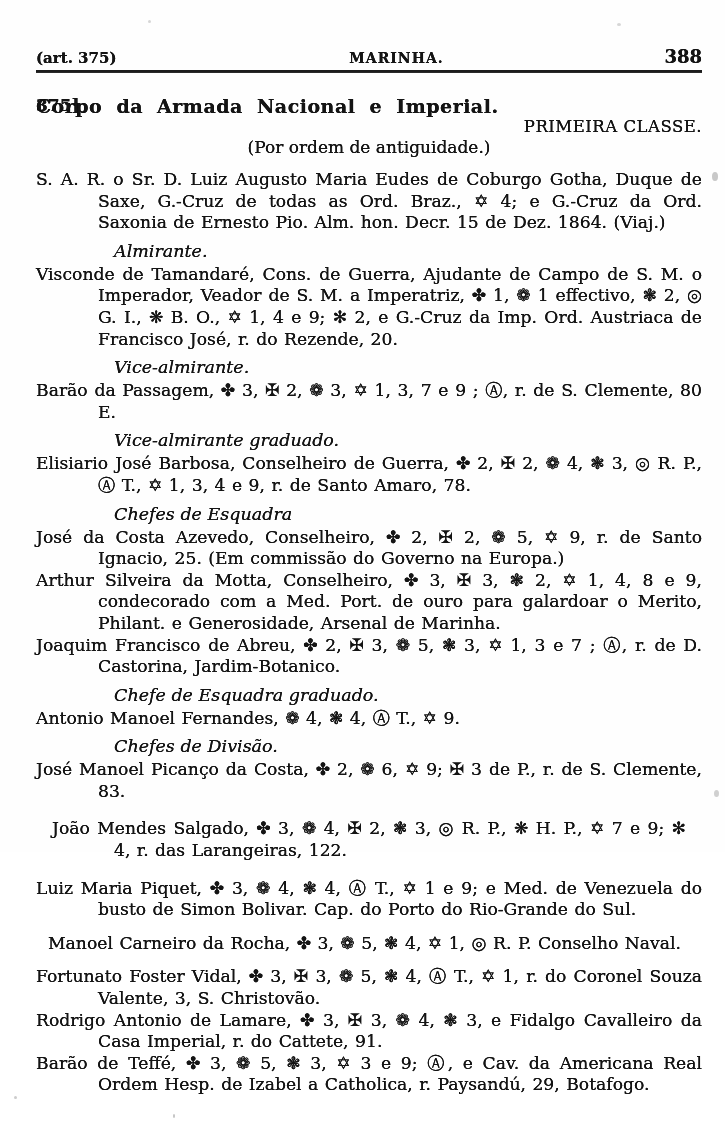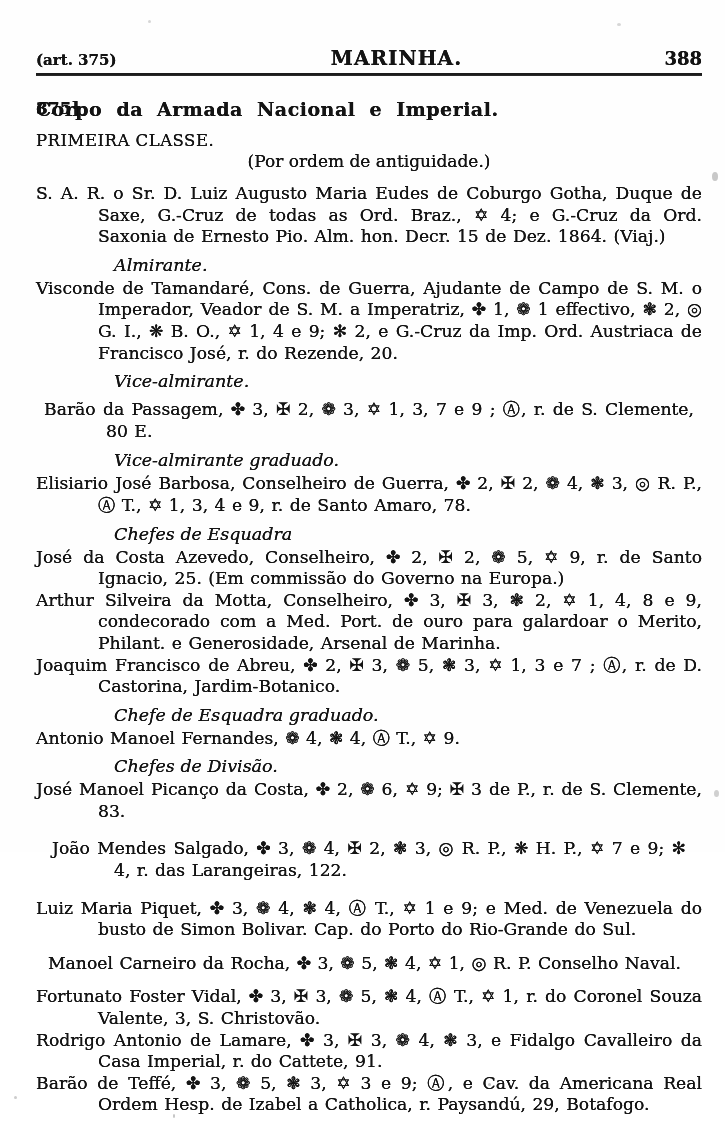--- a/index.html
+++ b/index.html
@@ -15,39 +15,39 @@
   .content{
     position:absolute;left:36px;top:46px;width:666px;
   }
   
   .running-head{
     display:flex;align-items:baseline;justify-content:space-between;
     font-weight:bold;
     text-shadow:0 0 .5px #000;
   }
   .rh-left{font-size:15px;}
-  .rh-center{font-size:20px;letter-spacing:1px;transform:translateX(6px);}
+  .rh-center{font-size:14px;letter-spacing:1px;transform:translateX(6px);}
   .rh-right{font-size:18px;}
   .head-rule{
     margin-top:3px;height:2px;background:#1c1c1c;
     border-bottom:1px solid #2a2a2a;box-shadow:0 3px 0 -1.5px #3a3a3a;
   }
   
   .title-block{position:relative;margin-top:22px;}
   .art-number{
     position:absolute;left:0;top:0;font-weight:bold;font-size:17px;
     text-shadow:0 0 .5px #000;
   }
   .main-title{
     text-align:left;font-weight:bold;font-size:19px;
     word-spacing:7px;letter-spacing:.5px;
     text-shadow:0 0 .6px #000;
   }
   .subtitle{
-    text-align:left;font-size:16.5px;margin-top:11px;letter-spacing:.5px;
+    text-align:right;font-size:16.5px;margin-top:0;letter-spacing:.5px;
     text-shadow:0 0 .3px #000;
   }
   .subtitle2{
     text-align:center;font-size:17px;margin-top:1px;
     text-shadow:0 0 .3px #000;
   }
   
   .body-text{margin-top:12px;}
   .section-heading{
     font-style:italic;font-size:17.5px;
@@ -85,21 +85,21 @@
     </div>
 
     <div class="body-text">
 
       <p class="entry" style="margin:0">S. A. R. o Sr. D. Luiz Augusto Maria Eudes de Coburgo Gotha, Duque de Saxe, G.-Cruz de todas as Ord. Braz., ✡ 4; e G.-Cruz da Ord. Saxonia de Ernesto Pio. Alm. hon. Decr. 15 de Dez. 1864. (Viaj.)</p>
 
       <div class="section-heading">Almirante.</div>
       <p class="entry" style="margin:0">Visconde de Tamandaré, Cons. de Guerra, Ajudante de Campo de S. M. o Imperador, Veador de S. M. a Imperatriz, ✤ 1, ❁ 1 effectivo, ❃ 2, ◎ G. I., ❋ B. O., ✡ 1, 4 e 9; ✻ 2, e G.-Cruz da Imp. Ord. Austriaca de Francisco José, r. do Rezende, 20.</p>
 
       <div class="section-heading">Vice-almirante.</div>
-      <p class="entry" style="margin:8px">Barão da Passagem, ✤ 3, ✠ 2, ❁ 3, ✡ 1, 3, 7 e 9 ; Ⓐ, r. de S. Clemente, 80 E.</p>
+      <p class="entry" style="margin:0">Barão da Passagem, ✤ 3, ✠ 2, ❁ 3, ✡ 1, 3, 7 e 9 ; Ⓐ, r. de S. Clemente, 80 E.</p>
 
       <div class="section-heading">Vice-almirante graduado.</div>
       <p class="entry" style="margin:0">Elisiario José Barbosa, Conselheiro de Guerra, ✤ 2, ✠ 2, ❁ 4, ❃ 3, ◎ R. P., Ⓐ T., ✡ 1, 3, 4 e 9, r. de Santo Amaro, 78.</p>
 
       <div class="section-heading">Chefes de Esquadra</div>
       <p class="entry" style="margin:0">José da Costa Azevedo, Conselheiro, ✤ 2, ✠ 2, ❁ 5, ✡ 9, r. de Santo Ignacio, 25. (Em commissão do Governo na Europa.)</p>
       <p class="entry" style="margin:0">Arthur Silveira da Motta, Conselheiro, ✤ 3, ✠ 3, ❃ 2, ✡ 1, 4, 8 e 9, condecorado com a Med. Port. de ouro para galardoar o Merito, Philant. e Generosidade, Arsenal de Marinha.</p>
       <p class="entry" style="margin:0">Joaquim Francisco de Abreu, ✤ 2, ✠ 3, ❁ 5, ❃ 3, ✡ 1, 3 e 7 ; Ⓐ, r. de D. Castorina, Jardim-Botanico.</p>
 
       <div class="section-heading">Chefe de Esquadra graduado.</div>

